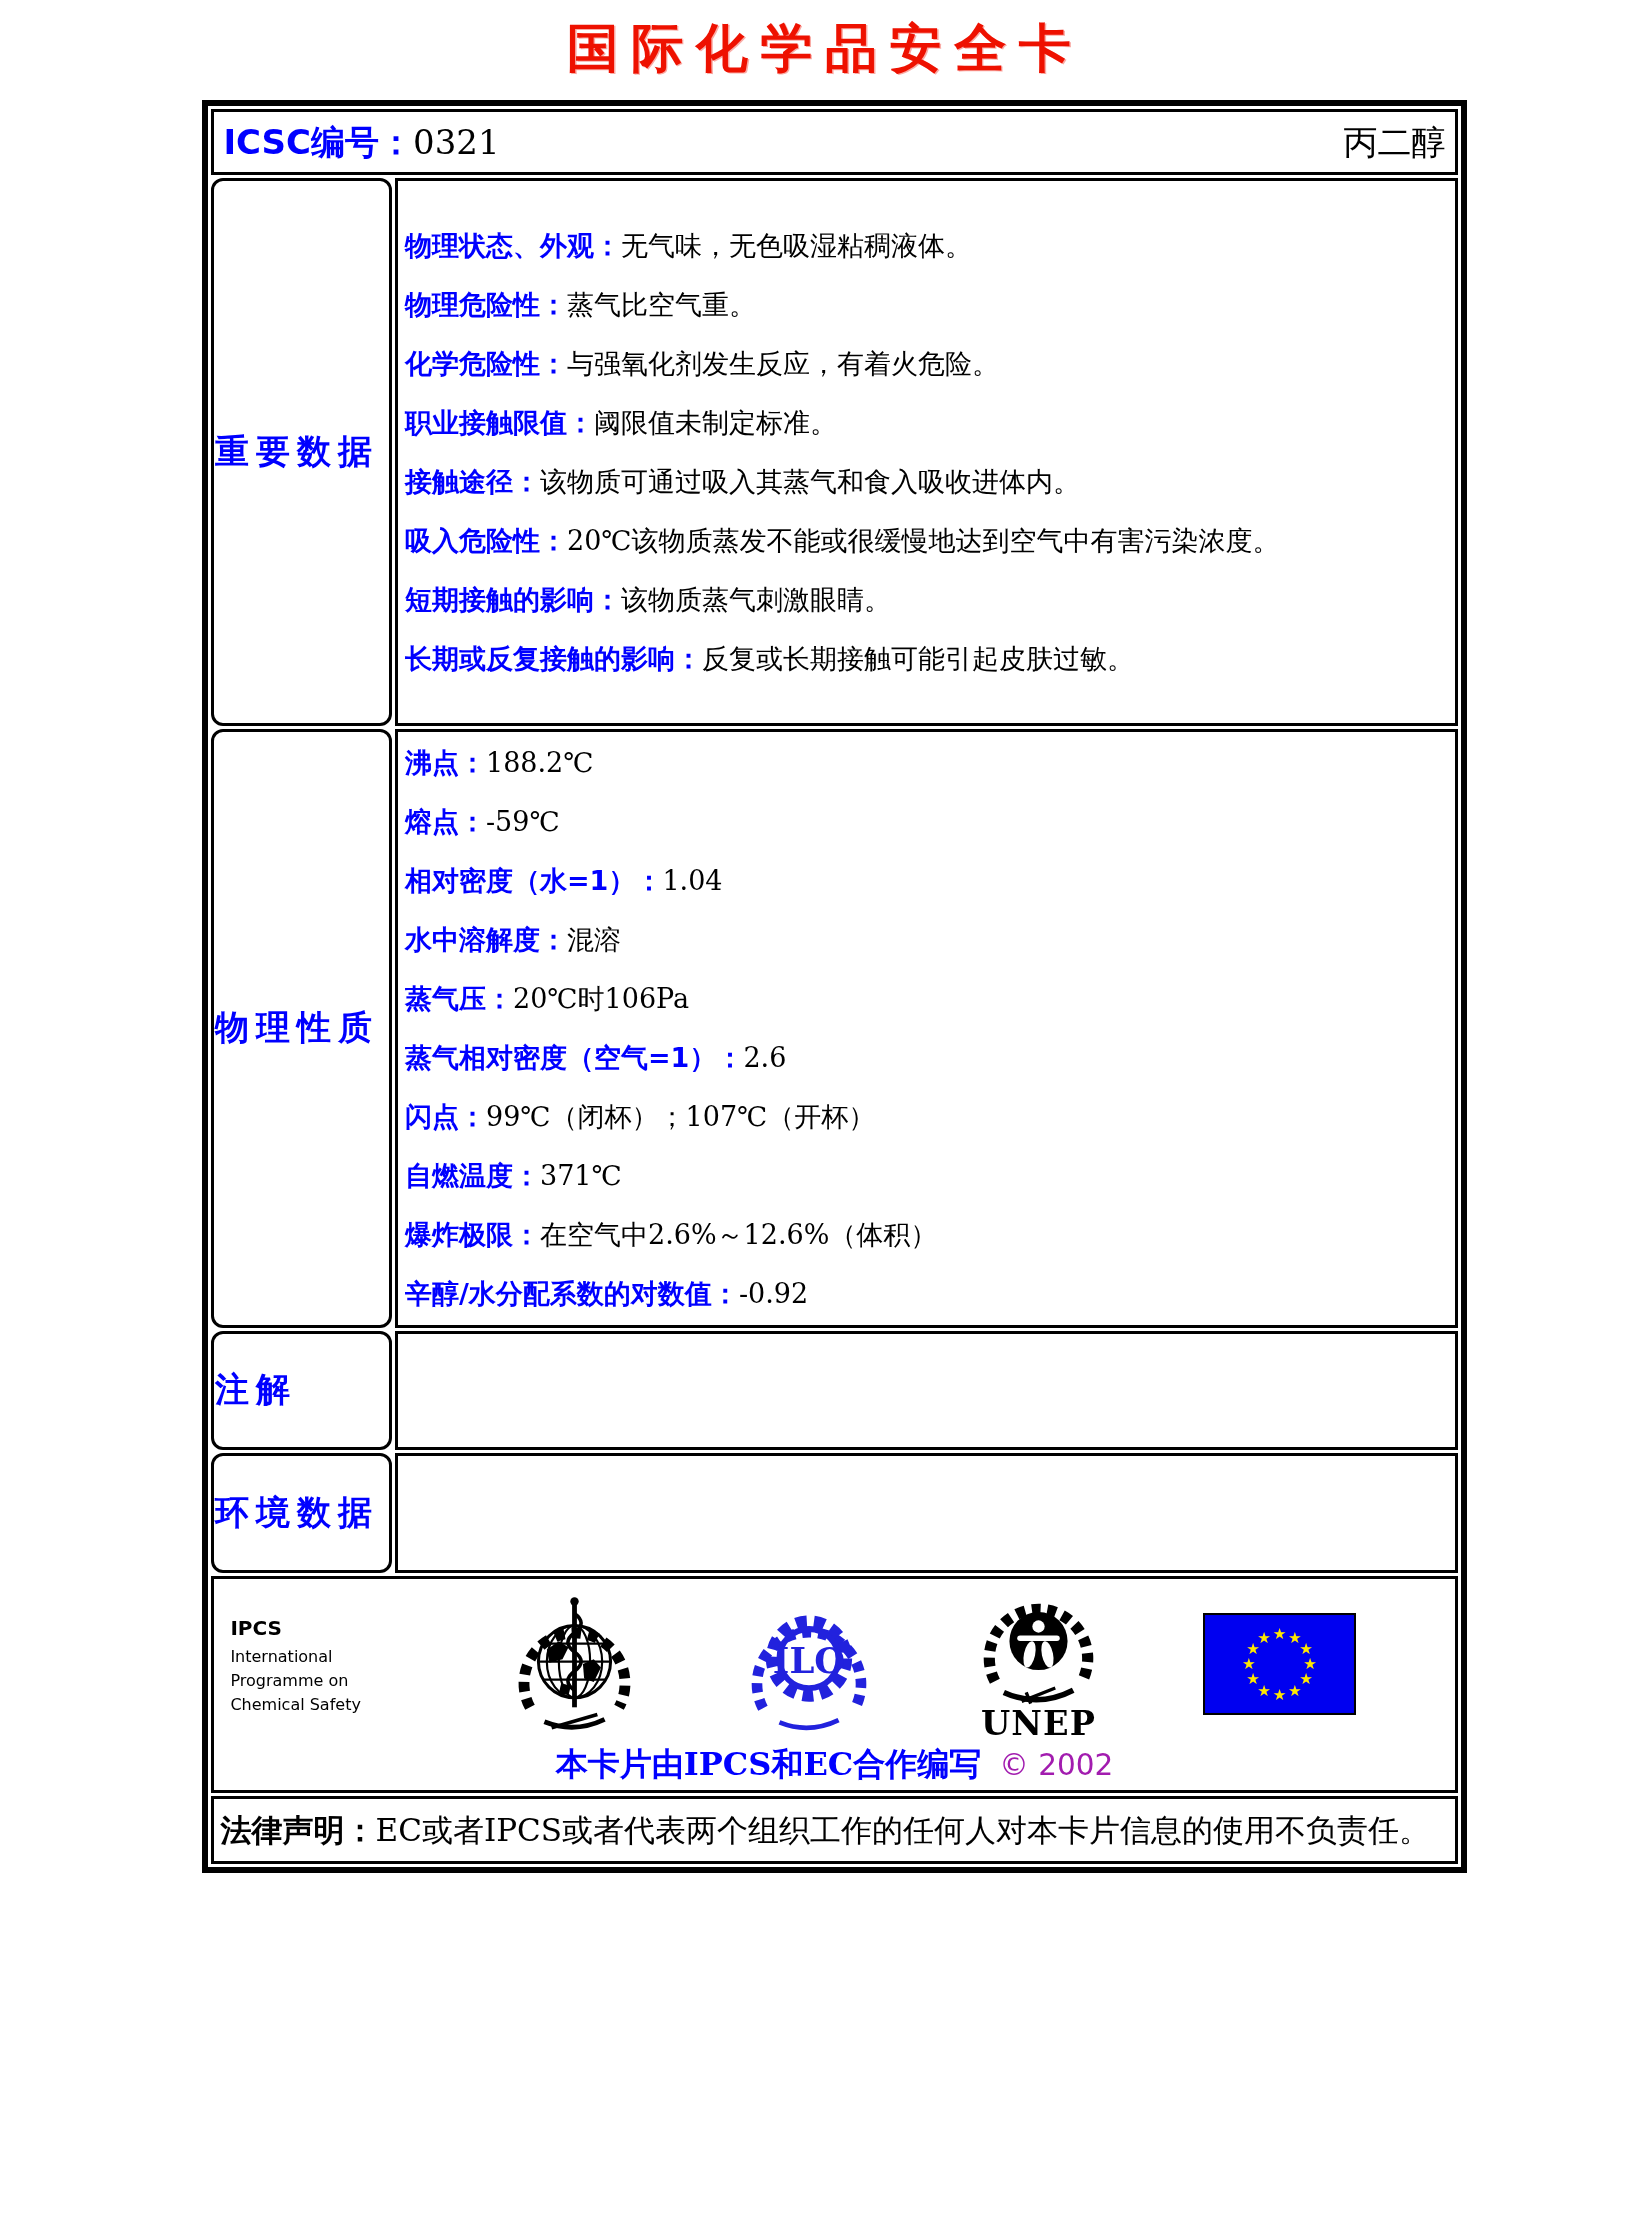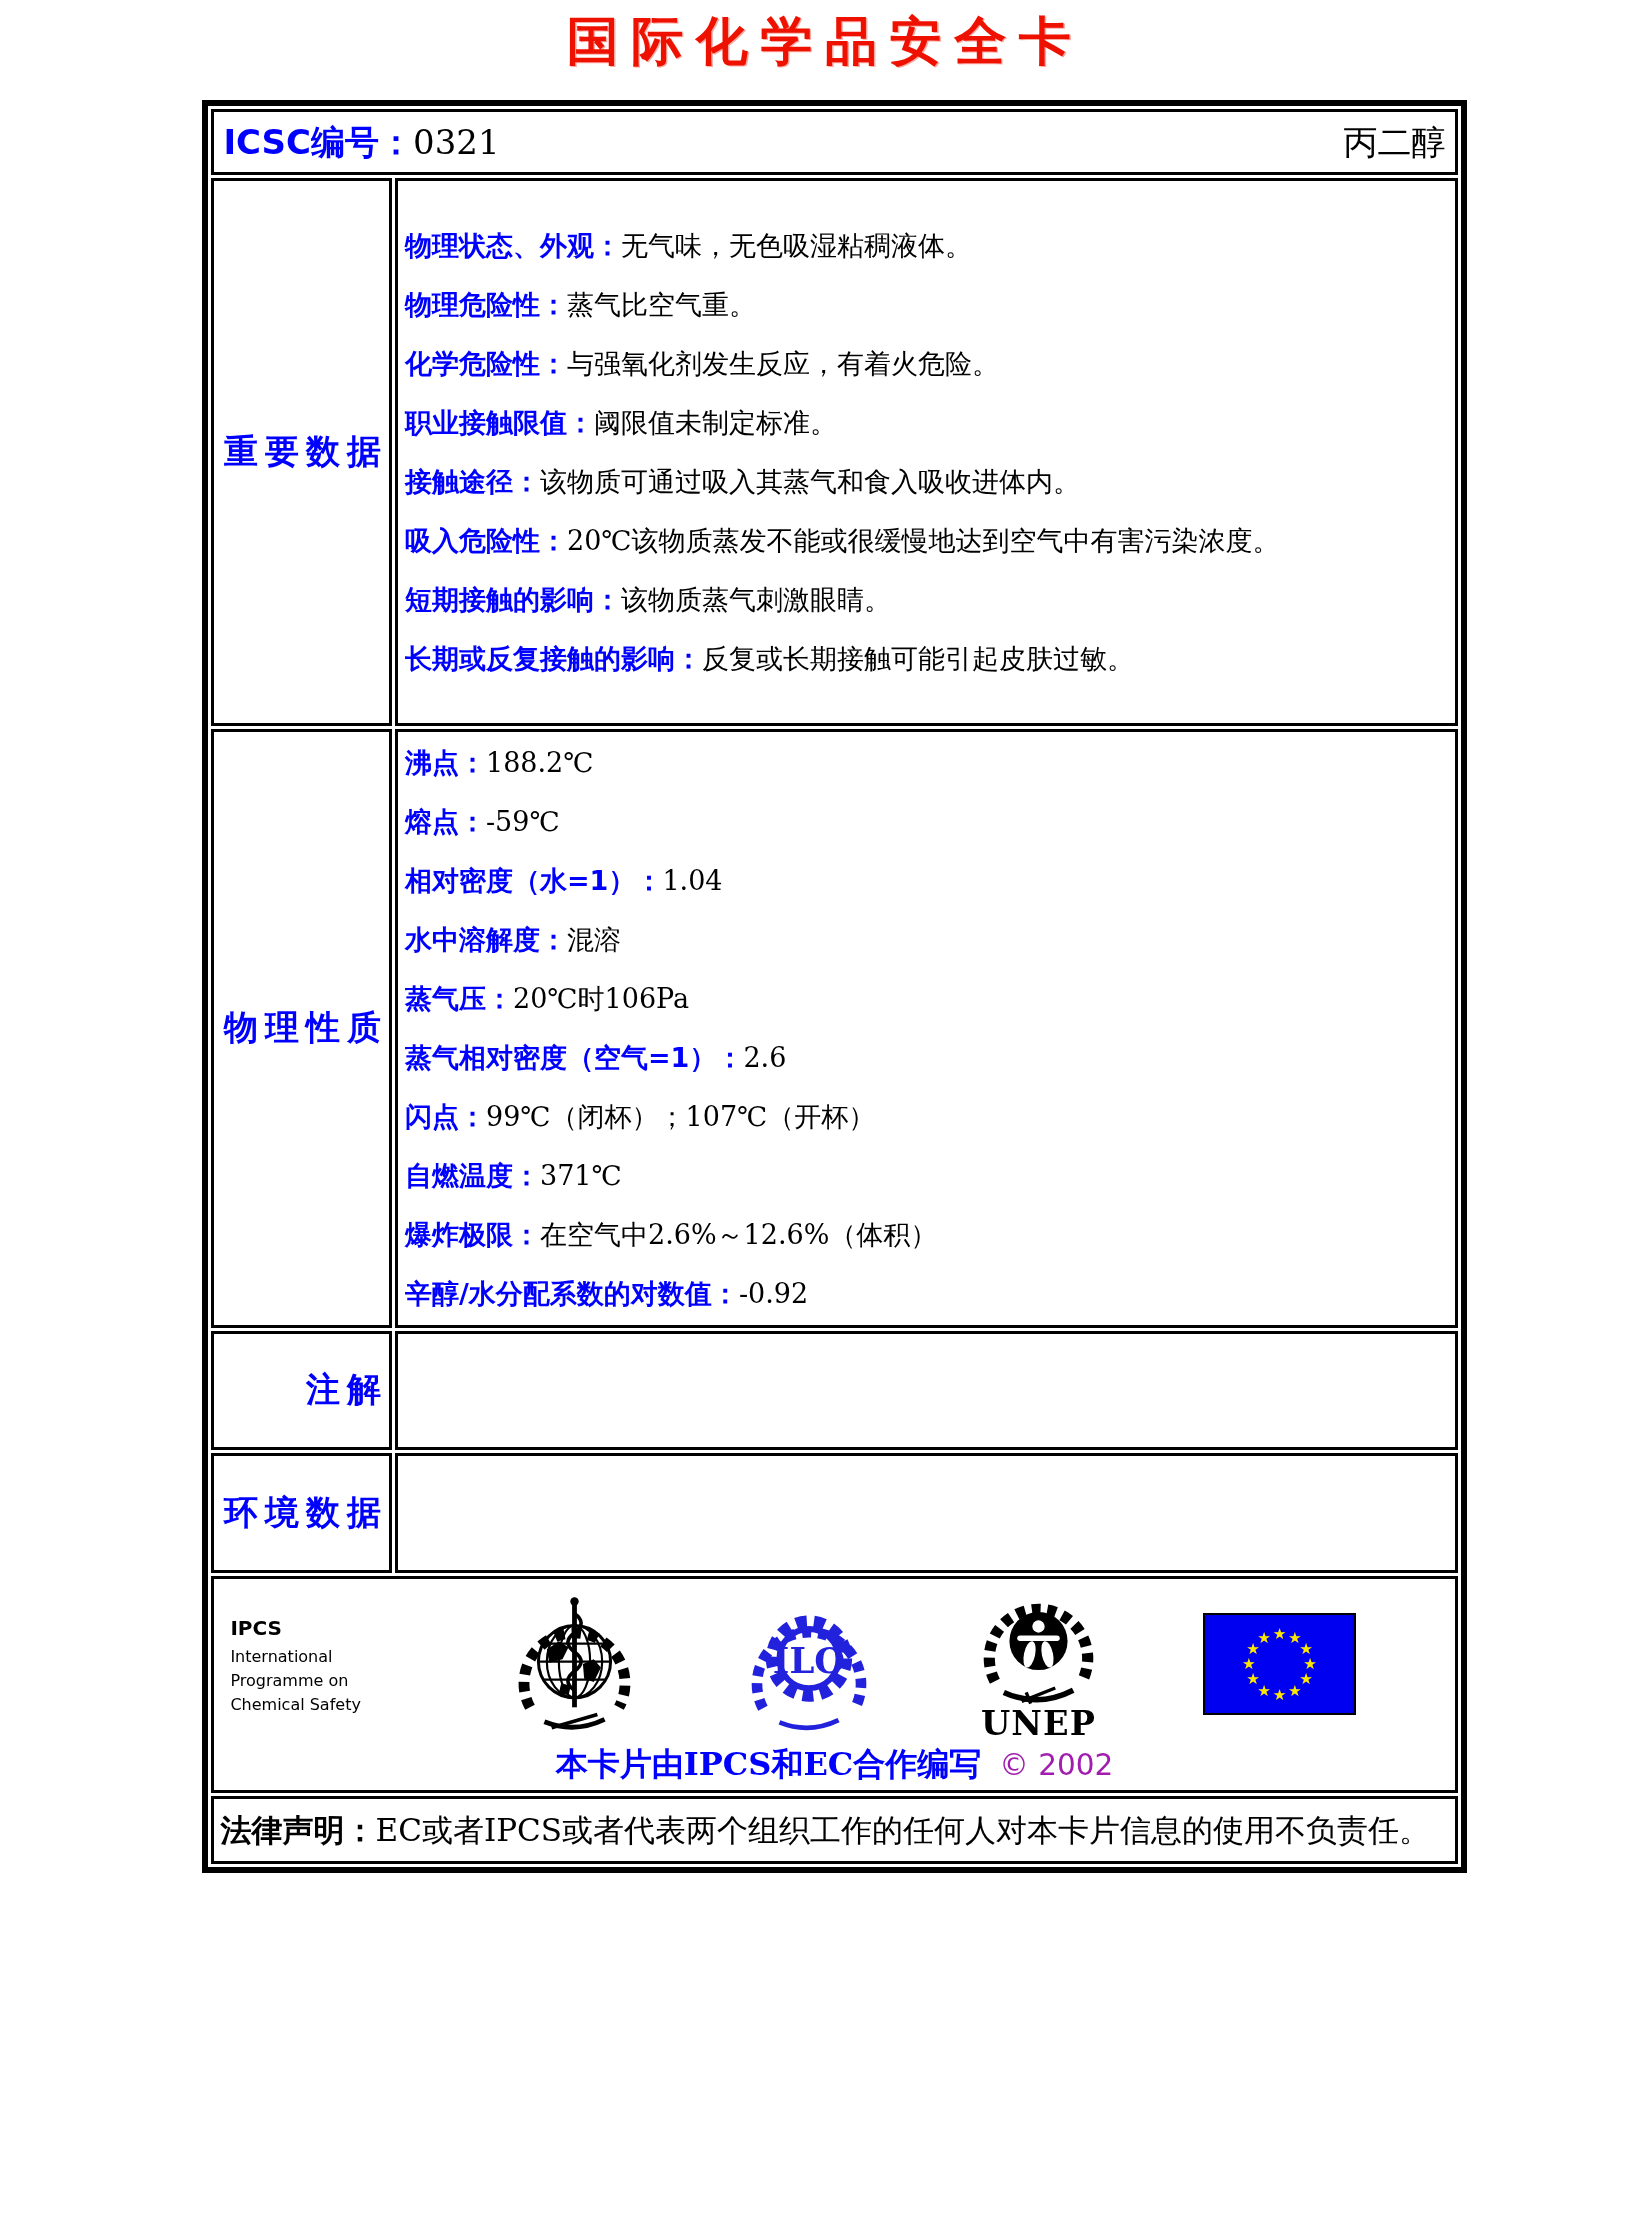--- a/index.html
+++ b/index.html
@@ -1,41 +1,41 @@
 <!DOCTYPE html>
 <html style="font-size:11.2px"><head>
 <meta charset="utf-8">
 <style>
   html,body{margin:0;padding:0;background:#ffffff;}
   body{width:1650px;height:2227px;position:relative;overflow:hidden;
        font-family:"DejaVu Serif",serif;color:#000;}
   .page{position:absolute;inset:0;}
 
-  .title{position:absolute;top:8px;left:0;width:100%;text-align:center;margin:0;
+  .title{position:absolute;top:15px;left:0;width:100%;text-align:center;margin:0;
          font-family:"DejaVu Serif",serif;font-weight:bold;color:#ee1100;
          font-size:52px;letter-spacing:12.6px;line-height:65px;
          text-shadow:1.4px 1.4px 0 rgba(238,17,0,.35);}
 
   .card{position:absolute;left:202px;top:100px;width:1265px;box-sizing:border-box;
         border:6.3px solid #000;background:#fff;}
   table.grid{border-collapse:separate;border-spacing:3.5px;width:100%;table-layout:fixed;}
   col.c1{width:181px;}
   td.cell{border:3.5px solid #000;background:#fff;vertical-align:middle;overflow:hidden;}
 
   .h-header{height:58px;} .h-imp{height:540px;} .h-phys{height:590px;}
   .h-env{height:112px;} .h-notes{height:111px;} .h-add{height:41px;}
   .h-logos{height:187px;} .h-legal{height:60px;text-align:center;}
 
   .hdr{display:flex;justify-content:space-between;align-items:center;padding:0 8.4px;
        font-size:34px;line-height:42px;}
   .key{color:#0000ff;font-family:"DejaVu Sans",sans-serif;font-weight:bold;}
   .val{color:#000;font-family:"DejaVu Serif",serif;}
 
   td.label-cell{color:#0000ff;font-family:Liberation Sans, sans-serif;font-weight:bold;
-                font-size:34px;text-align:right;letter-spacing:7px;}
+                font-size:34px;text-align:left;letter-spacing:7px;border-radius:12px;}
   td.content-cell{padding:1.4px 7px;}
   .line{margin:0;font-size:27px;line-height:59px;}
   .plain{color:#000;font-family:"DejaVu Serif",serif;}
 
   .logos-wrap{display:flex;flex-direction:column;justify-content:space-between;
               height:100%;padding:4.2px 0 1.4px 0;box-sizing:border-box;}
   .logo-band{display:flex;align-items:center;justify-content:space-between;
              padding:0 98px 0 15.4px;}
   .ipcs-block{font-family:"DejaVu Sans",sans-serif;color:#000;width:175px;}
   .ipcs-acro{font-size:20px;font-weight:bold;line-height:34px;margin:0;}

